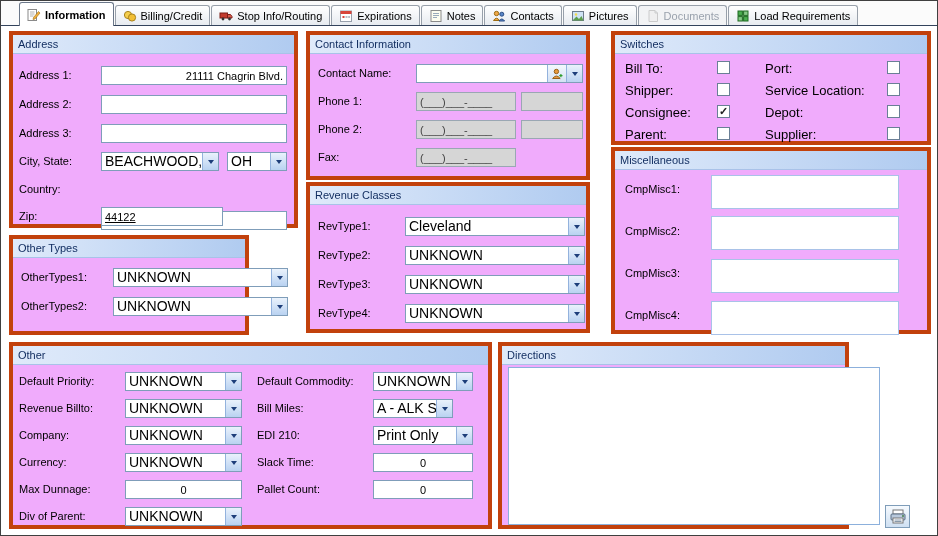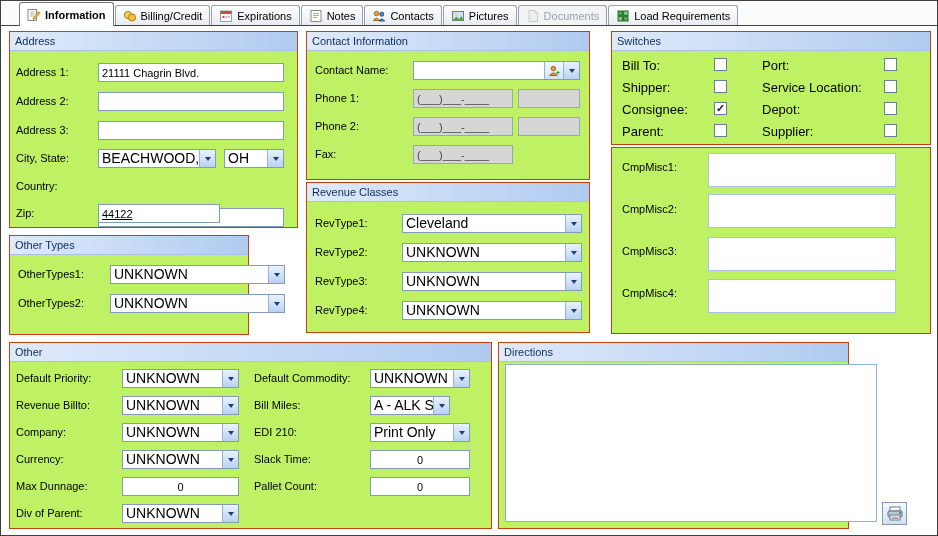--- a/index.html
+++ b/index.html
@@ -11,21 +11,21 @@
   .tabbar{display:flex;align-items:flex-end;height:25px;padding-left:18px;border-bottom:1px solid #33435c;background:#fbfbfb;}
   .tab{display:flex;align-items:center;gap:4px;height:20px;padding:0 7px;margin-right:1px;
        border:1px solid #98a0aa;border-bottom:none;border-radius:3px 3px 0 0;
        background:linear-gradient(#ffffff,#e7ebf0);font-size:11px;color:#000;cursor:default;white-space:nowrap;}
   .tab.selected{height:24px;background:#fff;font-weight:bold;margin-bottom:-1px;border-color:#6b7789;z-index:2;}
   .tab.disabled{color:#9aa2ad;background:#f2f3f5;}
   .tab.disabled svg{opacity:.45;}
   .tab-icon{display:flex;align-items:center;}
 
   
-  .group{position:absolute;border:1px solid #c2410c;background:#bef264;}
+  .group{position:absolute;border:4px solid #c2410c;background:#f0abfc;}
   .group-header{height:19px;line-height:19px;padding:0 5px;font-size:11px;color:#0f2b5e;
                 background:linear-gradient(90deg,#dfeafa,#b0cbf0);border-bottom:1px solid #a9c2e8;}
   .group-body{position:relative;height:calc(100% - 20px);}
 
   .lbl{position:absolute;font-size:11px;line-height:19px;color:#000;white-space:nowrap;}
 
   .txt{position:absolute;height:19px;border:1px solid #7f9db9;background:#fff;
        font:11px "Liberation Sans",sans-serif;padding:0 3px;color:#000;}
   .txt.center{text-align:center;}
   .txt.masked{background:#d6d6d6;border-color:#9aa7b3;color:#444;}
@@ -73,20 +73,31 @@
           <svg width="14" height="14" viewBox="0 0 14 14">
             <circle cx="5" cy="6" r="3.6" fill="#f6cf4e" stroke="#a8821c"></circle>
             <circle cx="9" cy="8.5" r="3.6" fill="#f2bf35" stroke="#a8821c"></circle>
           </svg>
         </span>
       <span>Billing/Credit</span>
     </div>
     <div class="tab">
       <span class="tab-icon">
           <svg width="14" height="14" viewBox="0 0 14 14">
+            <rect x="1" y="4" width="7.5" height="5" fill="#c23b2e" stroke="#7c1f16"></rect>
+            <path d="M8.5 5.5 h3 l1.5 2 v1.5 h-4.5 Z" fill="#d9594a" stroke="#7c1f16"></path>
+            <circle cx="4" cy="10" r="1.4" fill="#333"></circle>
+            <circle cx="10.5" cy="10" r="1.4" fill="#333"></circle>
+          </svg>
+        </span>
+      <span>Stop Info/Routing</span>
+    </div>
+    <div class="tab">
+      <span class="tab-icon">
+          <svg width="14" height="14" viewBox="0 0 14 14">
             <rect x="1.5" y="2" width="11" height="10.5" fill="#fff" stroke="#98a0ac"></rect>
             <rect x="1.5" y="2" width="11" height="3" fill="#d8453a"></rect>
             <rect x="3.5" y="7" width="2" height="2" fill="#d8453a"></rect>
             <rect x="6.5" y="7" width="2" height="2" fill="#b8bec8"></rect>
             <rect x="9.2" y="7" width="1.8" height="2" fill="#b8bec8"></rect>
           </svg>
         </span>
       <span>Expirations</span>
     </div>
     <div class="tab">
@@ -140,21 +151,21 @@
           </svg>
         </span>
       <span>Load Requirements</span>
     </div>
   </div>
 
   <div class="group" style="left:8px;top:30px;width:289px;height:197px">
     <div class="group-header">Address</div>
     <div class="group-body">
       <span class="lbl" style="left:6px;top:12px">Address 1:</span>
-      <input class="txt" style="left: 88px; top: 12px; width: 186px;" value="21111 Chagrin Blvd.">
+      <input class="txt" style="left: 88px; top: 12px; width: 186px; text-align: right;" value="21111 Chagrin Blvd.">
       <span class="lbl" style="left:6px;top:41px">Address 2:</span>
       <input class="txt" style="left: 88px; top: 41px; width: 186px;" value="">
       <span class="lbl" style="left:6px;top:70px">Address 3:</span>
       <input class="txt" style="left: 88px; top: 70px; width: 186px;" value="">
       <span class="lbl" style="left:6px;top:98px">City, State:</span>
       <div class="combo" style="left:88px;top:98px;width:118px">
         <span class="combo-text">BEACHWOOD,OH/</span>
         <span class="combo-btn">
             <i class="arrow"></i>
           </span>
@@ -273,20 +284,21 @@
       <span class="cb-lbl" style="left:150px;top:30px">Service Location:</span>
       <div class="checkbox" style="left:272px;top:29px"></div>
       <span class="cb-lbl" style="left:150px;top:52px">Depot:</span>
       <div class="checkbox" style="left:272px;top:51px"></div>
       <span class="cb-lbl" style="left:150px;top:74px">Supplier:</span>
       <div class="checkbox" style="left:272px;top:73px"></div>
     </div>
   </div>
 
   <div class="group" style="left:610px;top:146px;width:320px;height:187px">
+    <div class="group-header">Miscellaneous</div>
     <div class="group-body">
       <span class="lbl" style="left:10px;top:10px">CmpMisc1:</span>
       <input class="bigtxt" style="left: 96px; top: 5px; width: 188px; height: 34px;" value="">
       <span class="lbl" style="left:10px;top:52px">CmpMisc2:</span>
       <input class="bigtxt" style="left: 96px; top: 46px; width: 188px; height: 34px;" value="">
       <span class="lbl" style="left:10px;top:94px">CmpMisc3:</span>
       <input class="bigtxt" style="left: 96px; top: 89px; width: 188px; height: 34px;" value="">
       <span class="lbl" style="left:10px;top:136px">CmpMisc4:</span>
       <input class="bigtxt" style="left: 96px; top: 131px; width: 188px; height: 34px;" value="">
     </div>

